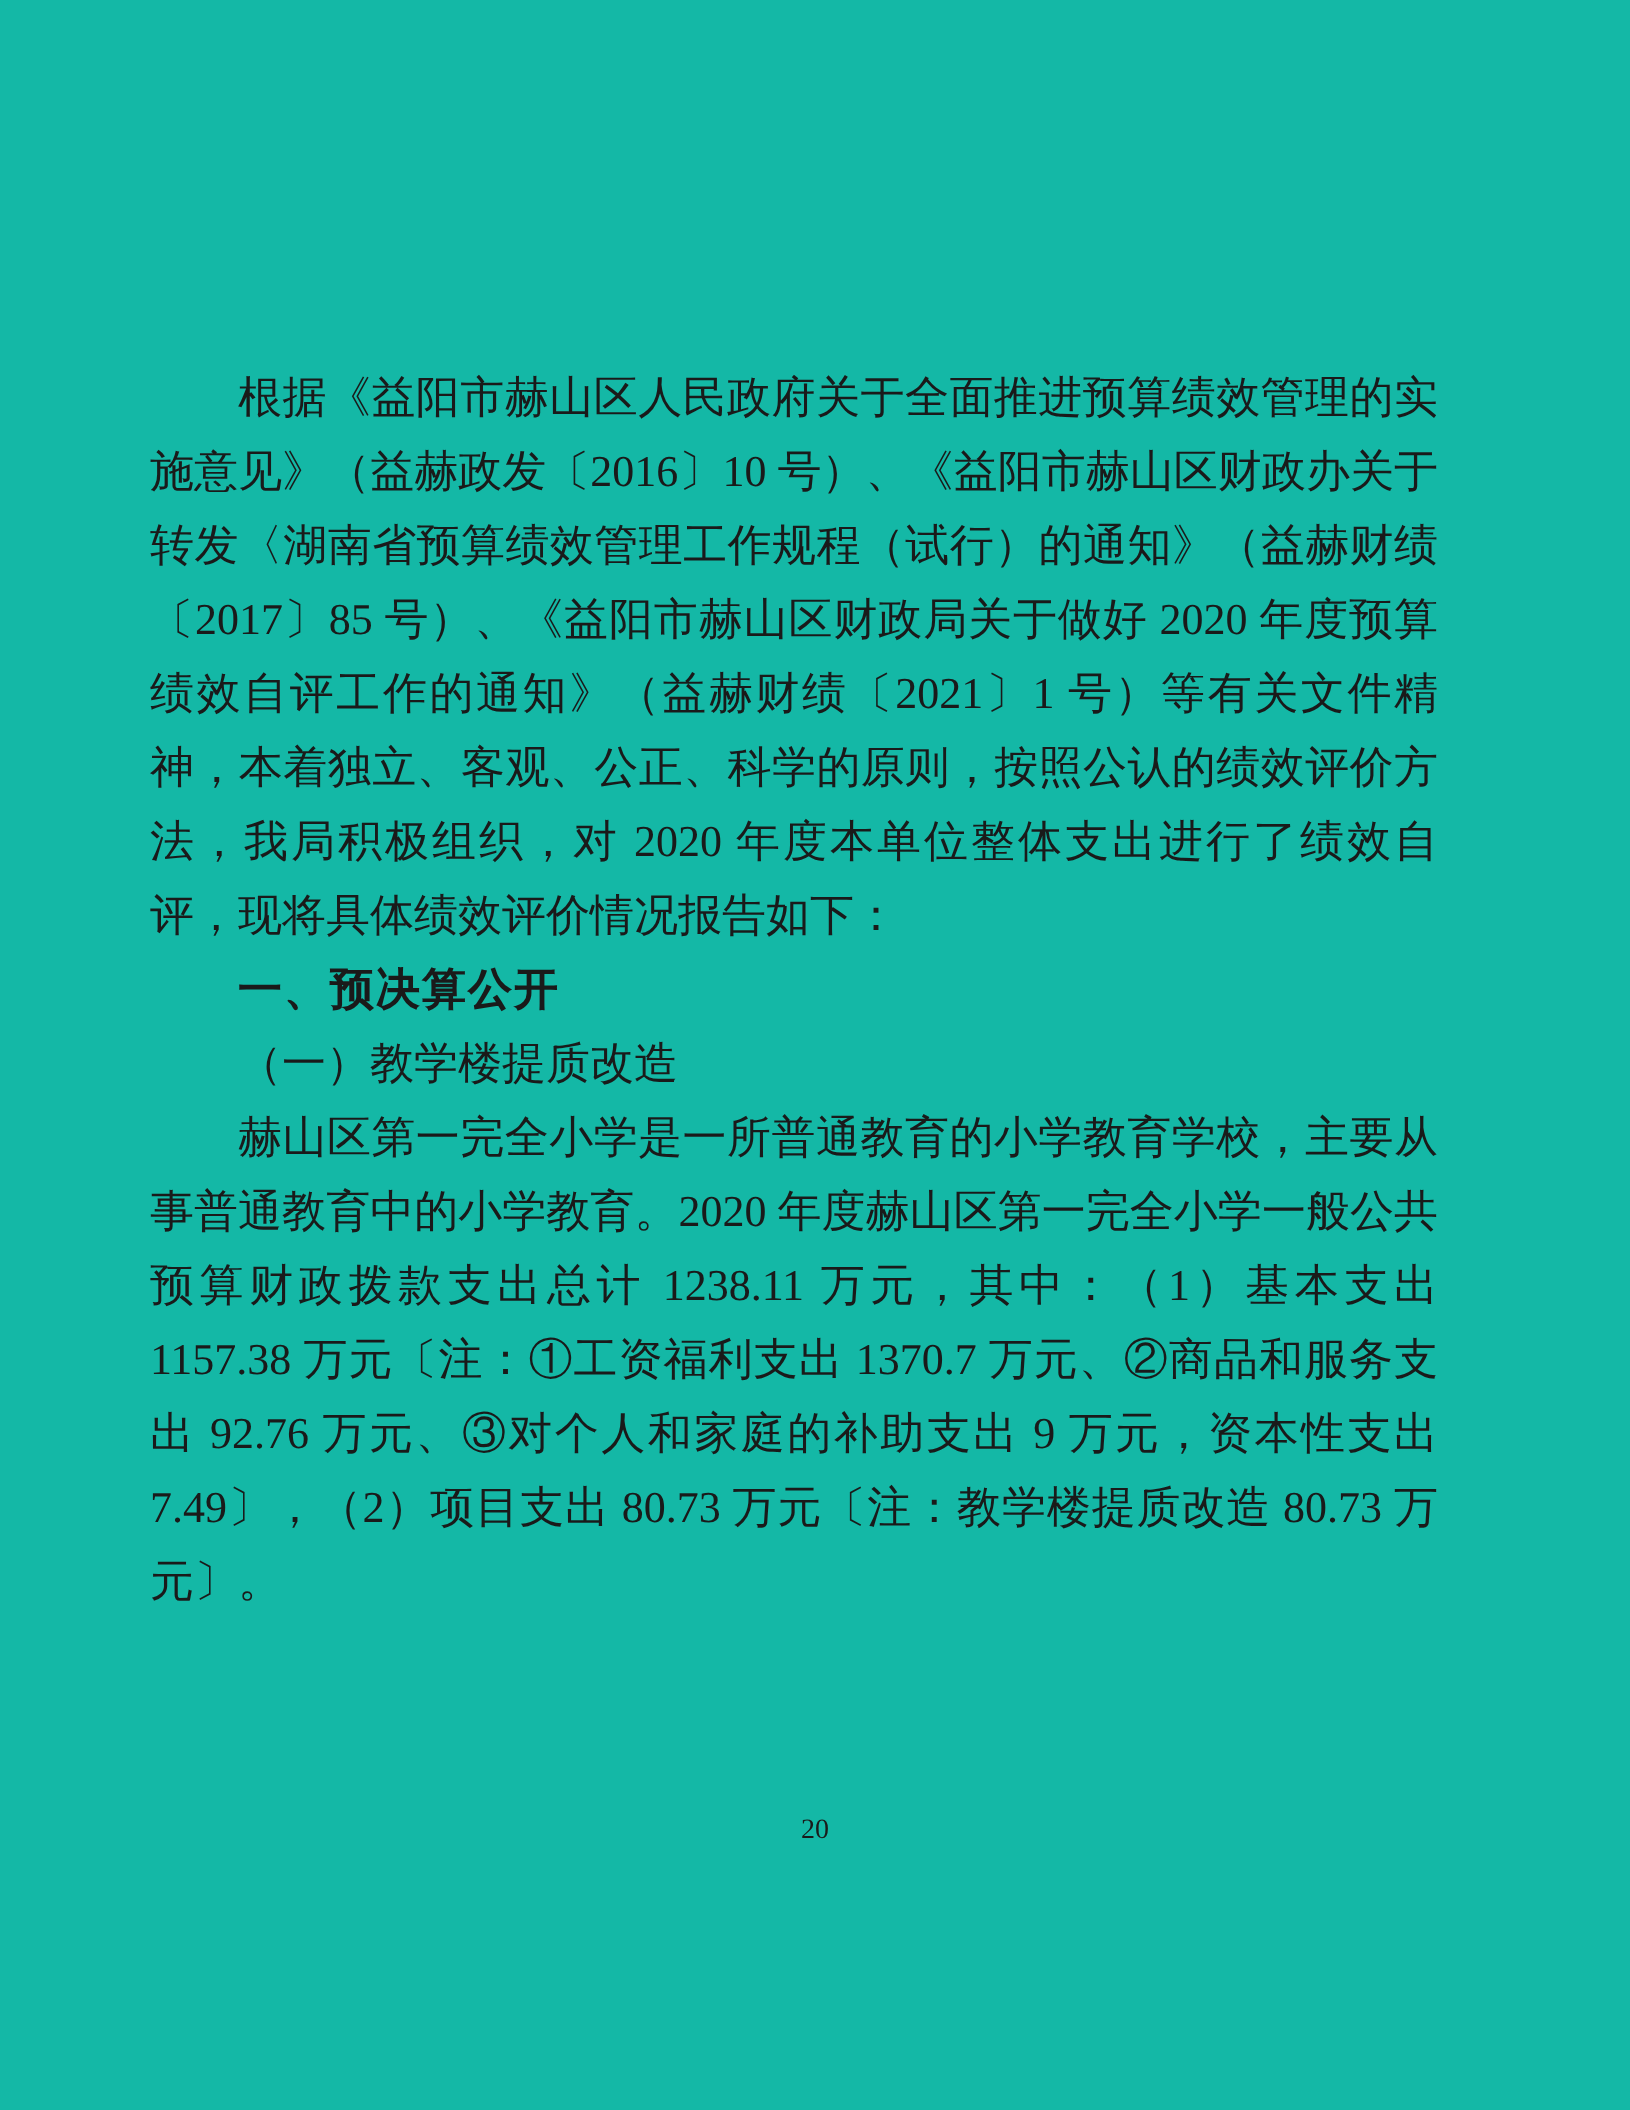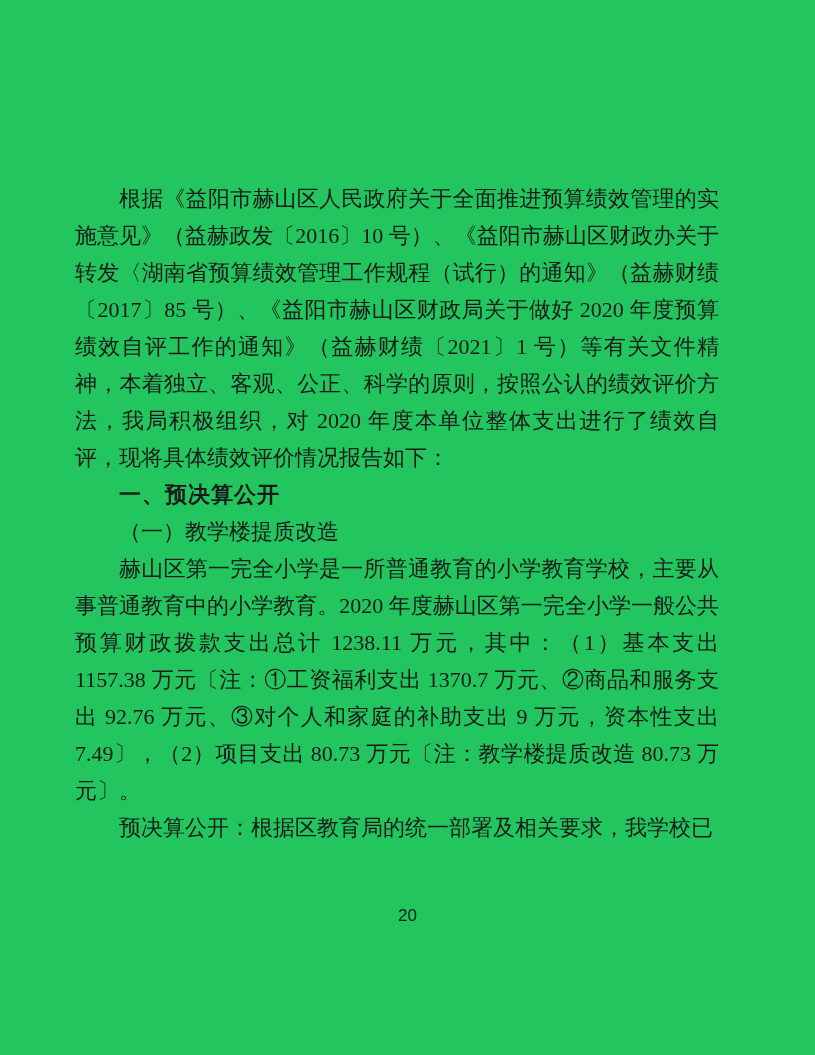--- a/index.html
+++ b/index.html
@@ -4,21 +4,21 @@
 <style>
   html, body {
     margin: 0;
     padding: 0;
     background: #ffffff;
   }
   .page {
     position: relative;
     width: 815px;
     height: 1055px;
-    background: #22c55e;
+    background: #14b8a6;
     overflow: hidden;
     color: #1a1a1a;
     font-family: "Liberation Serif", serif;
   }
   .text-block {
     position: absolute;
     left: 75px;
     top: 180px;
     width: 644px;
     font-size: 22px;
@@ -35,31 +35,30 @@
     font-family: "Liberation Sans", "DejaVu Sans", sans-serif;
     font-weight: 700;
     letter-spacing: 1px;
   }
   .page-number {
     position: absolute;
     left: 0;
     top: 906px;
     width: 100%;
     text-align: center;
-    font-size: 17px;
+    font-size: 14px;
     line-height: 20px;
     color: #1a1a1a;
-    font-family: Liberation Sans, sans-serif;
+    font-family: Liberation Serif, serif;
   }
 </style>
 </head>
 <body>
 
 <div class="page">
   <div class="text-block">
     <p class="body">根据《益阳市赫山区人民政府关于全面推进预算绩效管理的实施意见》（益赫政发〔2016〕10 号）、《益阳市赫山区财政办关于转发〈湖南省预算绩效管理工作规程（试行）的通知》（益赫财绩〔2017〕85 号）、《益阳市赫山区财政局关于做好 2020 年度预算绩效自评工作的通知》（益赫财绩〔2021〕1 号）等有关文件精神，本着独立、客观、公正、科学的原则，按照公认的绩效评价方法，我局积极组织，对 2020 年度本单位整体支出进行了绩效自评，现将具体绩效评价情况报告如下：</p>
     <p class="heading">一、预决算公开</p>
     <p class="body">（一）教学楼提质改造</p>
     <p class="body">赫山区第一完全小学是一所普通教育的小学教育学校，主要从事普通教育中的小学教育。2020 年度赫山区第一完全小学一般公共预算财政拨款支出总计 1238.11 万元，其中：（1）基本支出 1157.38 万元〔注：①工资福利支出 1370.7 万元、②商品和服务支出 92.76 万元、③对个人和家庭的补助支出 9 万元，资本性支出 7.49〕，（2）项目支出 80.73 万元〔注：教学楼提质改造 80.73 万元〕。</p>
-    <p class="body">预决算公开：根据区教育局的统一部署及相关要求，我学校已</p>
   </div>
   <div class="page-number">20</div>
 </div>
 
 </body></html>

